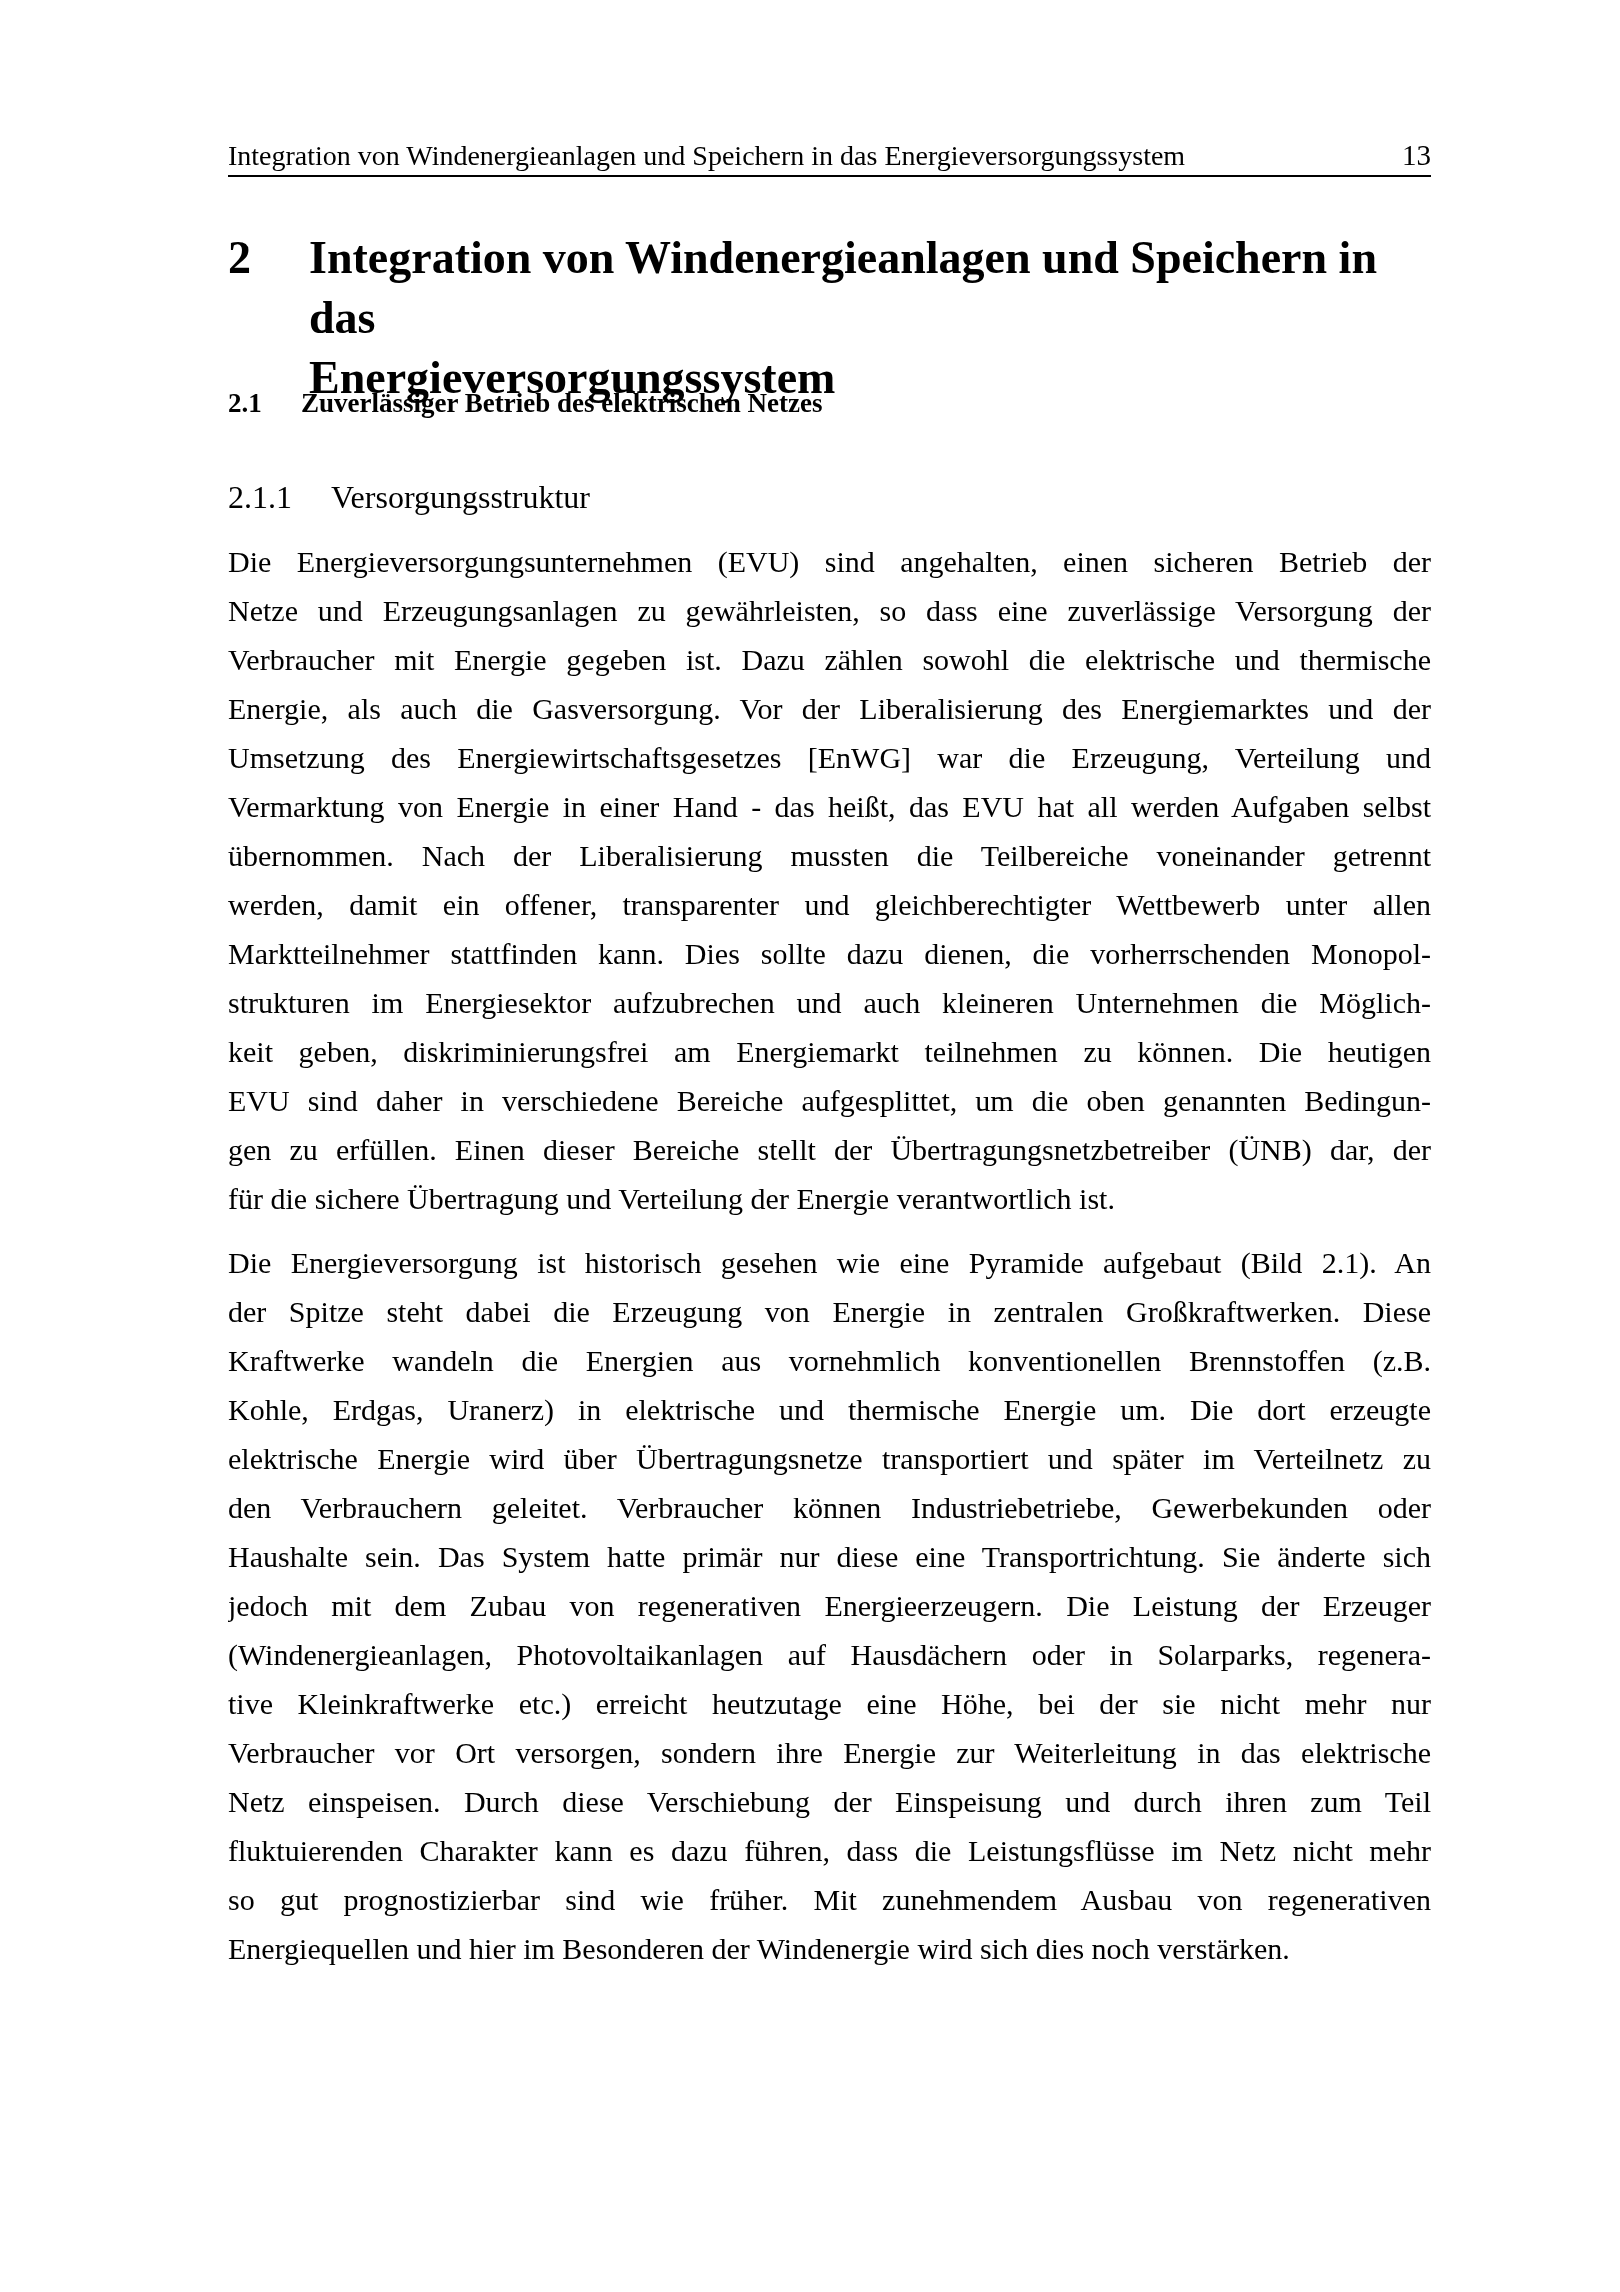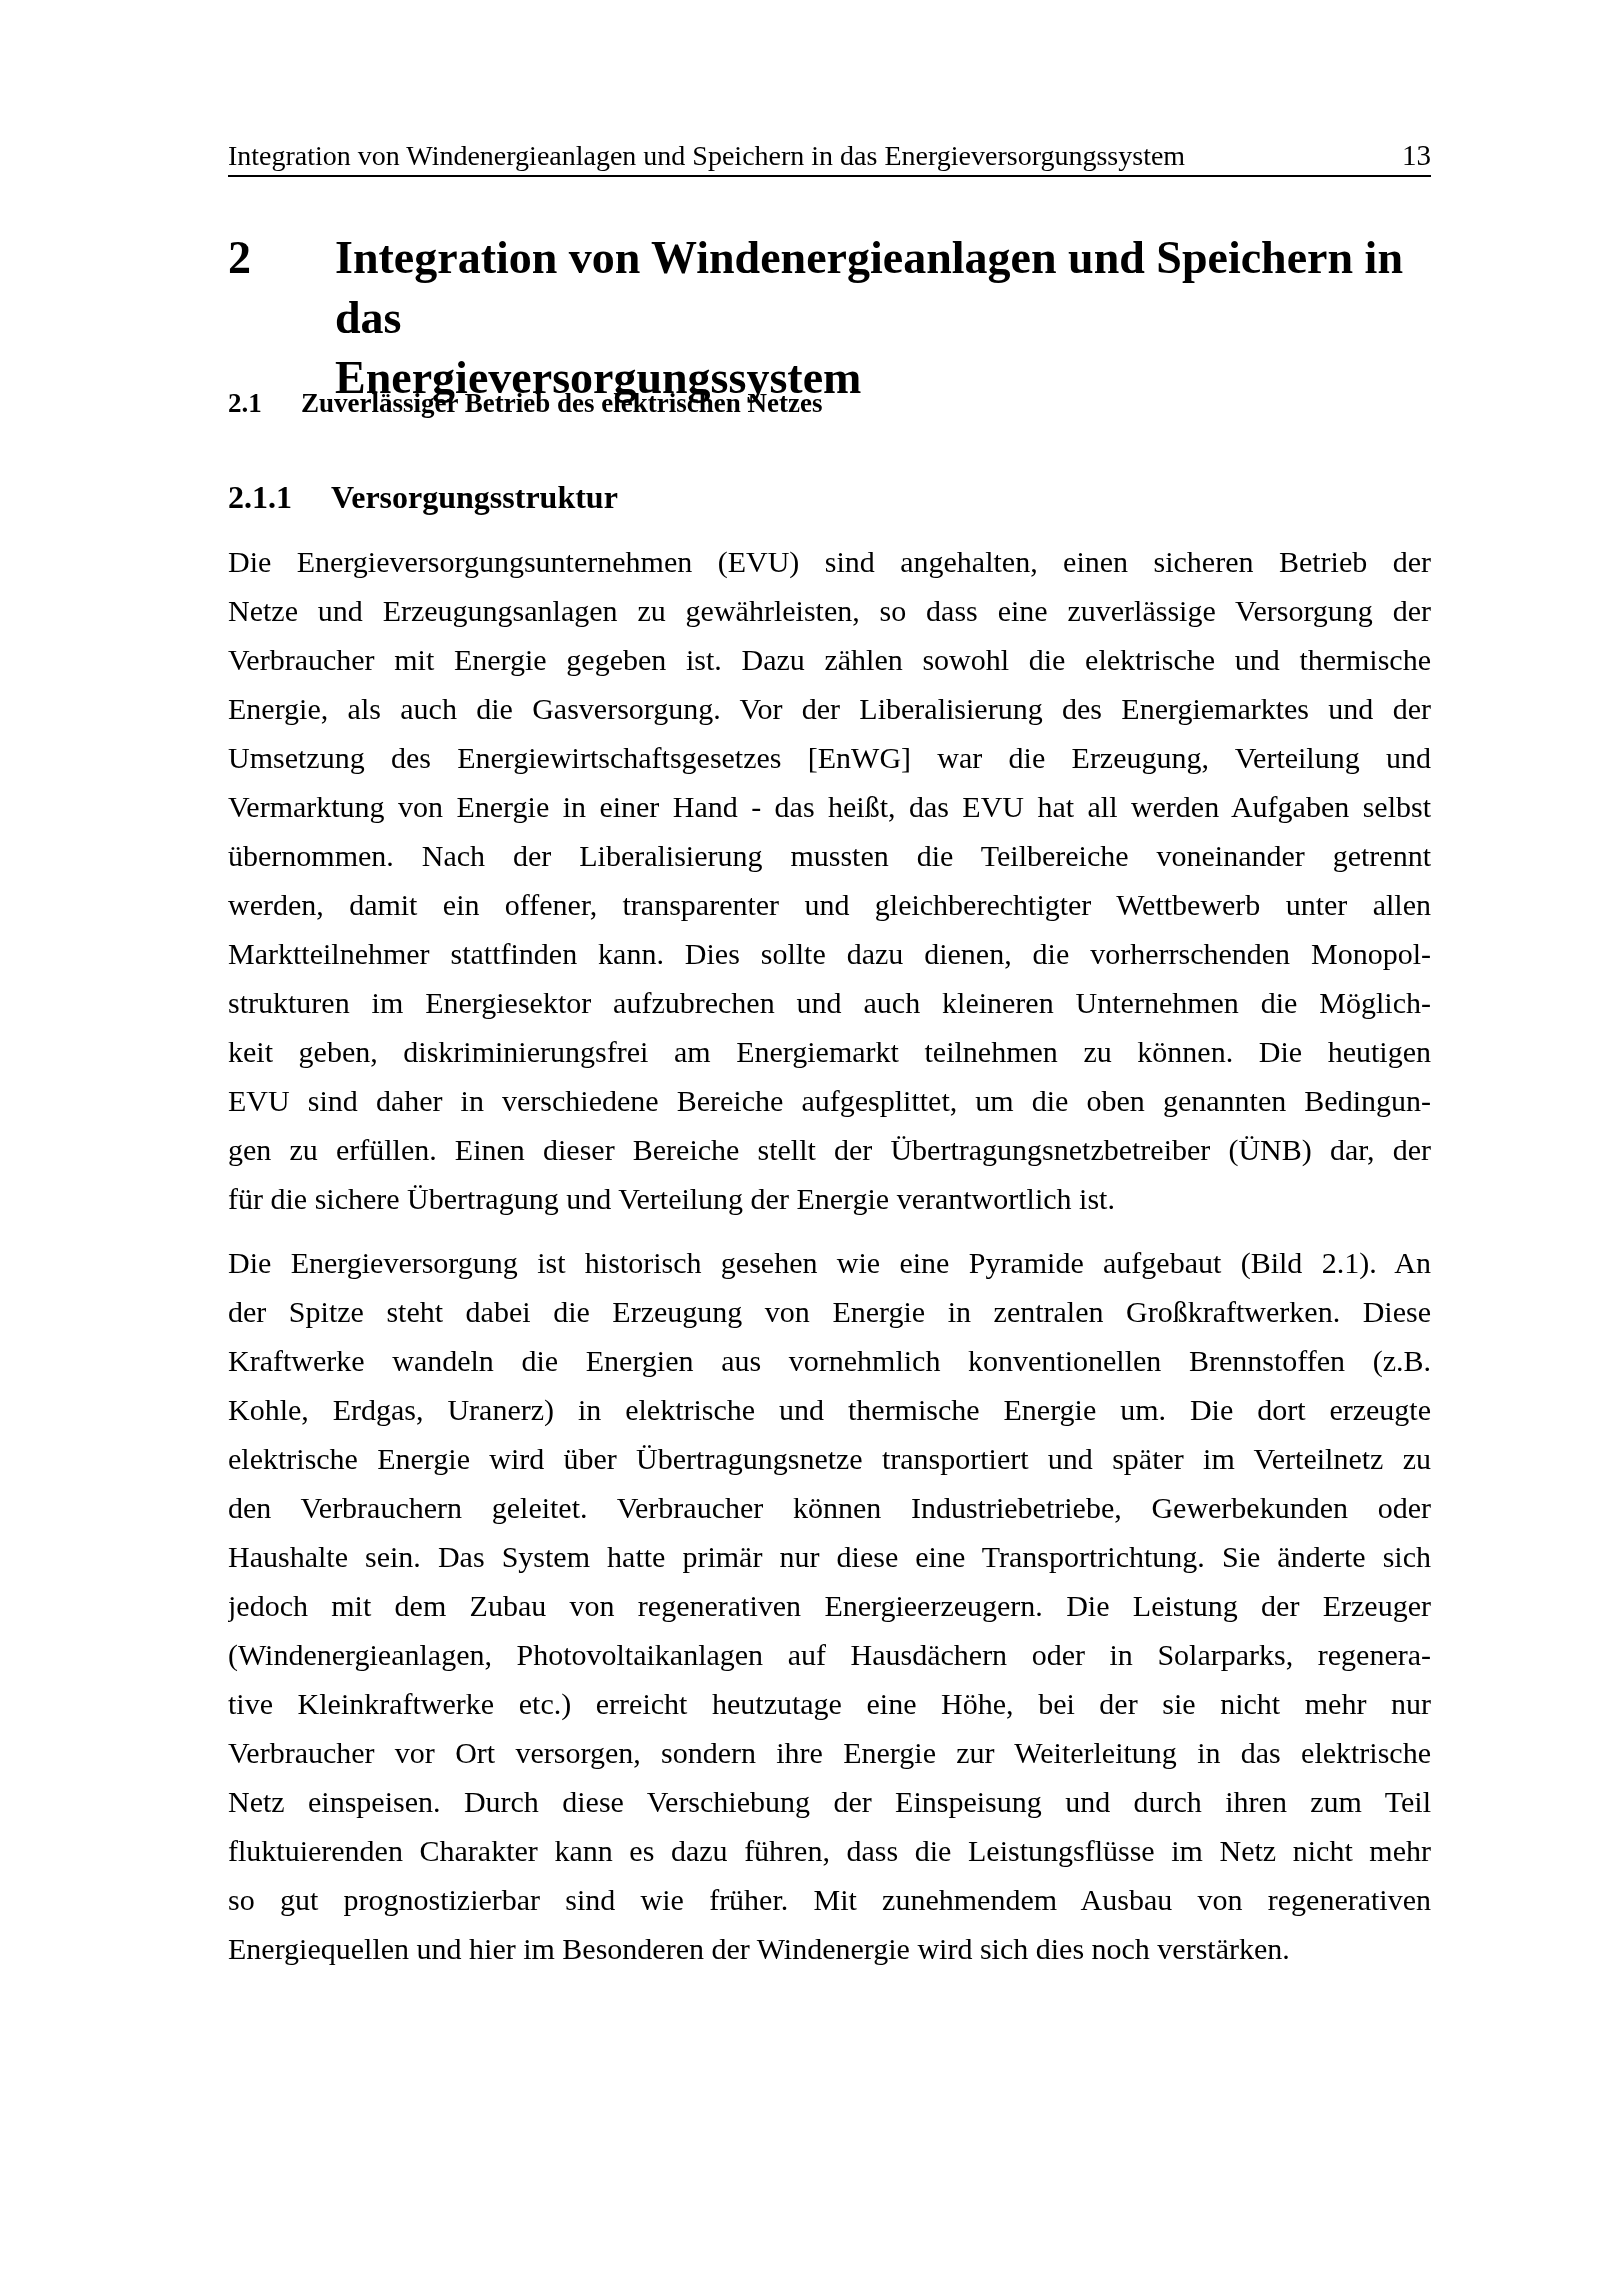--- a/index.html
+++ b/index.html
@@ -30,37 +30,37 @@
 
   
   .chapter-heading {
     top: 228px;
     display: flex;
     font-weight: bold;
     font-size: 46px;
     line-height: 60px;
   }
   .chapter-heading .num { width: 81px; flex: 0 0 81px; }
-  .chapter-heading .title { flex: 1; margin-left: 26px; }
+  .chapter-heading .title { flex: 1; }
 
   
   .section-heading {
     top: 380px;
     display: flex;
     font-weight: bold;
     font-size: 27px;
     line-height: 47px;
   }
   .section-heading .num { width: 73px; flex: 0 0 73px; }
 
   
   .subsection-heading {
     top: 477px;
     display: flex;
-    font-weight: bold;
+    font-weight: normal;
     font-size: 32px;
     line-height: 41px;
   }
   .subsection-heading .num { width: 103px; flex: 0 0 103px; }
 
   
   .para { font-size: 30px; }
   .para .line {
     height: 49px;
     line-height: 49px;

